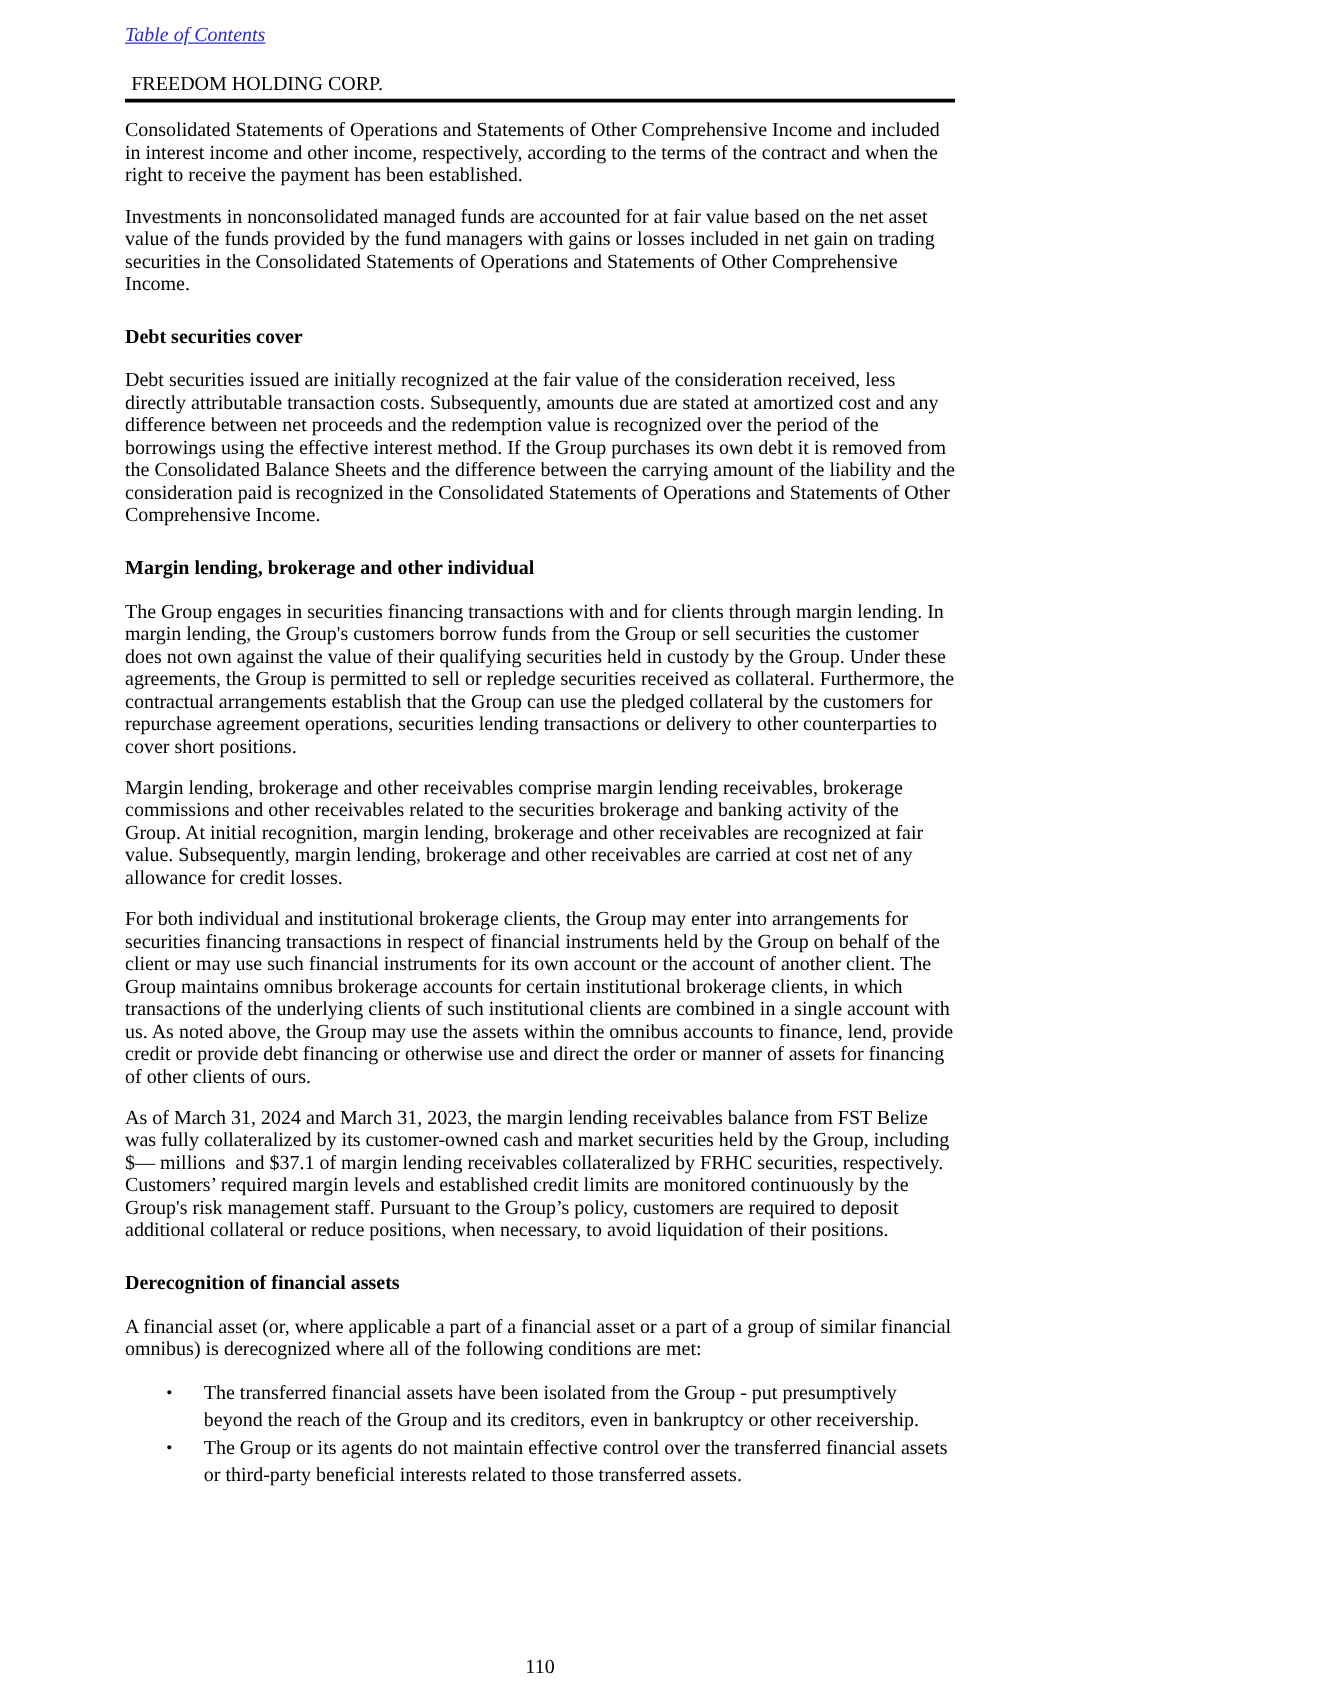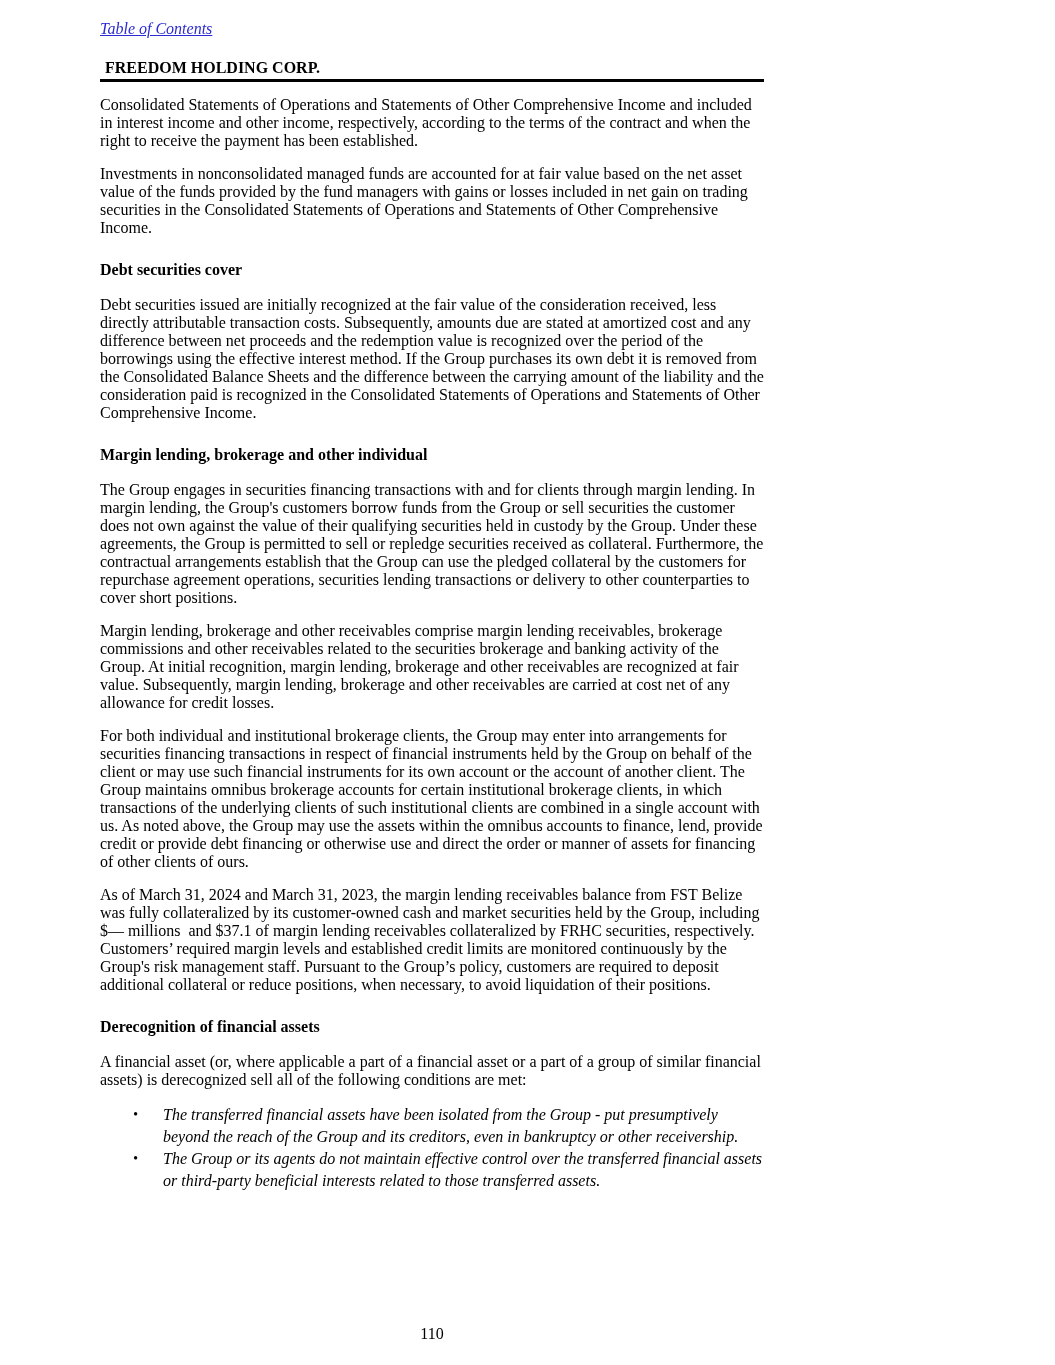--- a/index.html
+++ b/index.html
@@ -23,21 +23,21 @@
     font-size: 16px;
     line-height: 18px;
     font-style: italic;
     color: #2b2bd0;
     text-decoration: underline;
     cursor: pointer;
   }
   .company-name {
     margin: 21px 0 0 5px;
     font-size: 16px;
-    font-weight: bold;
+    font-weight: normal;
     line-height: 18px;
   }
   .title-block {
     margin: 17px 0 0 5px;
     font-size: 16px;
     font-weight: bold;
     line-height: 23px;
   }
   .header-rule {
     border: none;
@@ -56,21 +56,20 @@
   .body-text h3 {
     font-size: 16px;
     line-height: 22px;
     font-weight: bold;
     margin: 22px 0 15px 0;
   }
   .bullet-list {
     list-style: none;
     margin: 6px 0 0 0;
     padding: 0 0 0 63px;
-    font-style: italic;
   }
   .bullet-list li {
     position: relative;
     font-size: 16px;
     line-height: 22px;
     white-space: pre-wrap;
   }
   .bullet-list li::before {
     content: "\2022";
     position: absolute;
@@ -113,21 +112,21 @@
     <p>The Group engages in securities financing transactions with and for clients through margin lending. In margin lending, the Group's customers borrow funds from the Group or sell securities the customer does not own against the value of their qualifying securities held in custody by the Group. Under these agreements, the Group is permitted to sell or repledge securities received as collateral. Furthermore, the contractual arrangements establish that the Group can use the pledged collateral by the customers for repurchase agreement operations, securities lending transactions or delivery to other counterparties to cover short positions.</p>
 
     <p>Margin lending, brokerage and other receivables comprise margin lending receivables, brokerage commissions and other receivables related to the securities brokerage and banking activity of the Group. At initial recognition, margin lending, brokerage and other receivables are recognized at fair value. Subsequently, margin lending, brokerage and other receivables are carried at cost net of any allowance for credit losses.</p>
 
     <p>For both individual and institutional brokerage clients, the Group may enter into arrangements for securities financing transactions in respect of financial instruments held by the Group on behalf of the client or may use such financial instruments for its own account or the account of another client. The Group maintains omnibus brokerage accounts for certain institutional brokerage clients, in which transactions of the underlying clients of such institutional clients are combined in a single account with us. As noted above, the Group may use the assets within the omnibus accounts to finance, lend, provide credit or provide debt financing or otherwise use and direct the order or manner of assets for financing of other clients of ours.</p>
 
     <p>As of March 31, 2024 and March 31, 2023, the margin lending receivables balance from FST Belize was fully collateralized by its customer-owned cash and market securities held by the Group, including $— millions  and $37.1 of margin lending receivables collateralized by FRHC securities, respectively. Customers’ required margin levels and established credit limits are monitored continuously by the Group's risk management staff. Pursuant to the Group’s policy, customers are required to deposit additional collateral or reduce positions, when necessary, to avoid liquidation of their positions.</p>
 
     <h3>Derecognition of financial assets</h3>
 
-    <p>A financial asset (or, where applicable a part of a financial asset or a part of a group of similar financial assets) is derecognized sell all of the following conditions are met:</p>
+    <p>A financial asset (or, where applicable a part of a financial asset or a part of a group of similar financial omnibus) is derecognized where all of the following conditions are met:</p>
 
     <ul class="bullet-list">
       <li>The transferred financial assets have been isolated from the Group - put presumptively beyond the reach of the Group and its creditors, even in bankruptcy or other receivership.</li>
       <li>The Group or its agents do not maintain effective control over the transferred financial assets or third-party beneficial interests related to those transferred assets.</li>
     </ul>
 
   </div>
 
   <div class="page-number">110</div>
 

